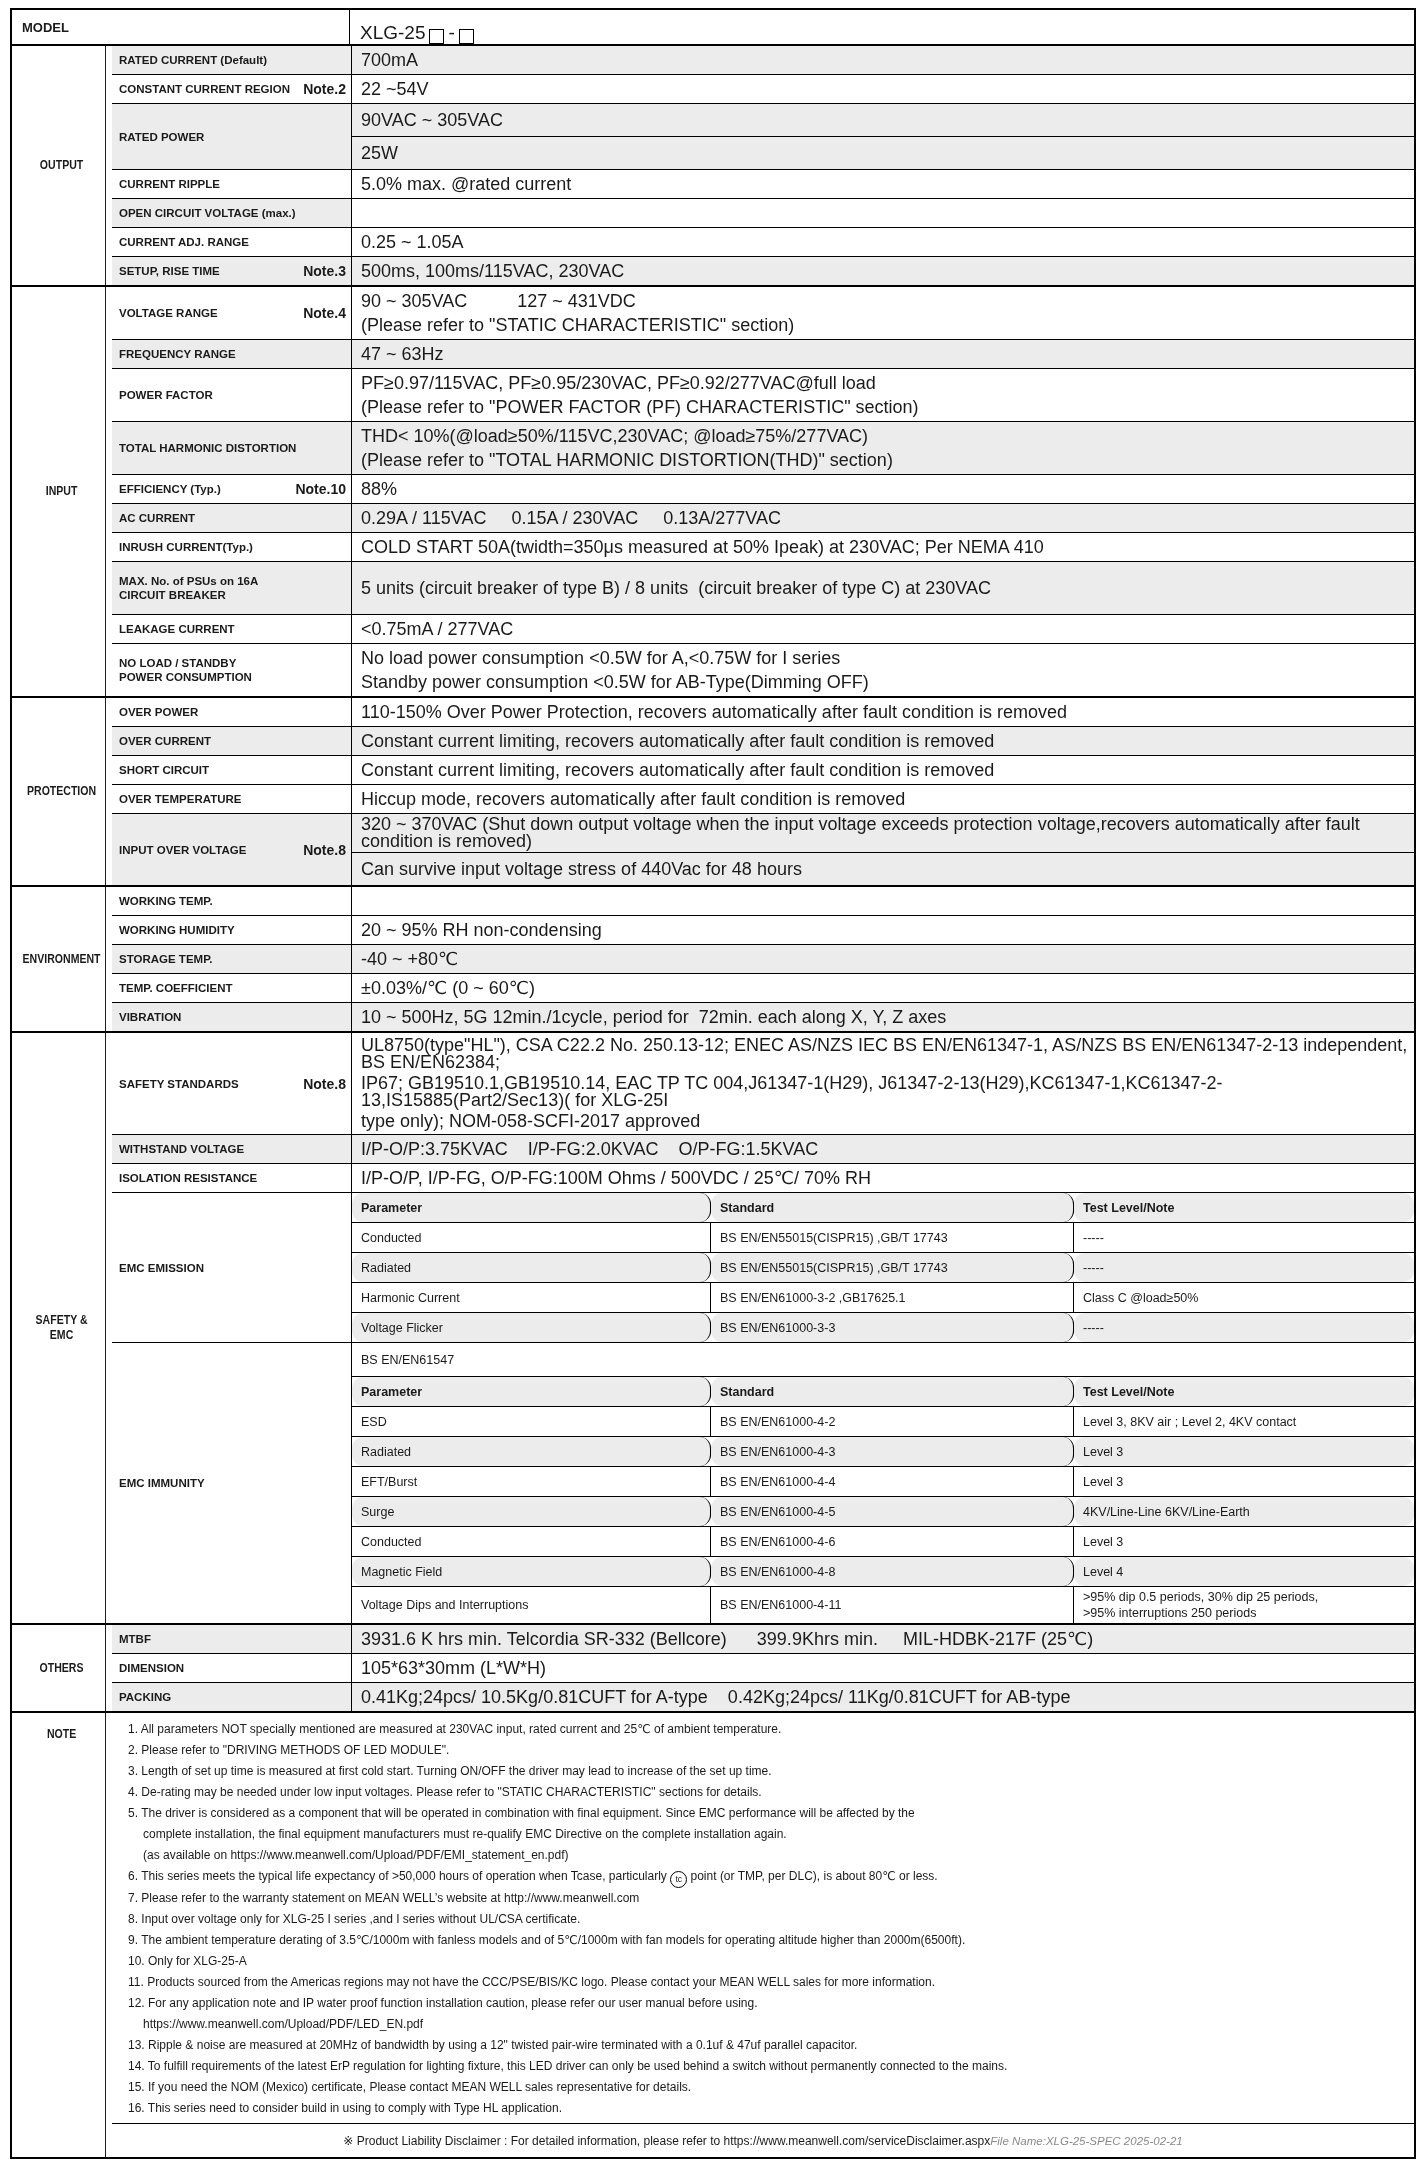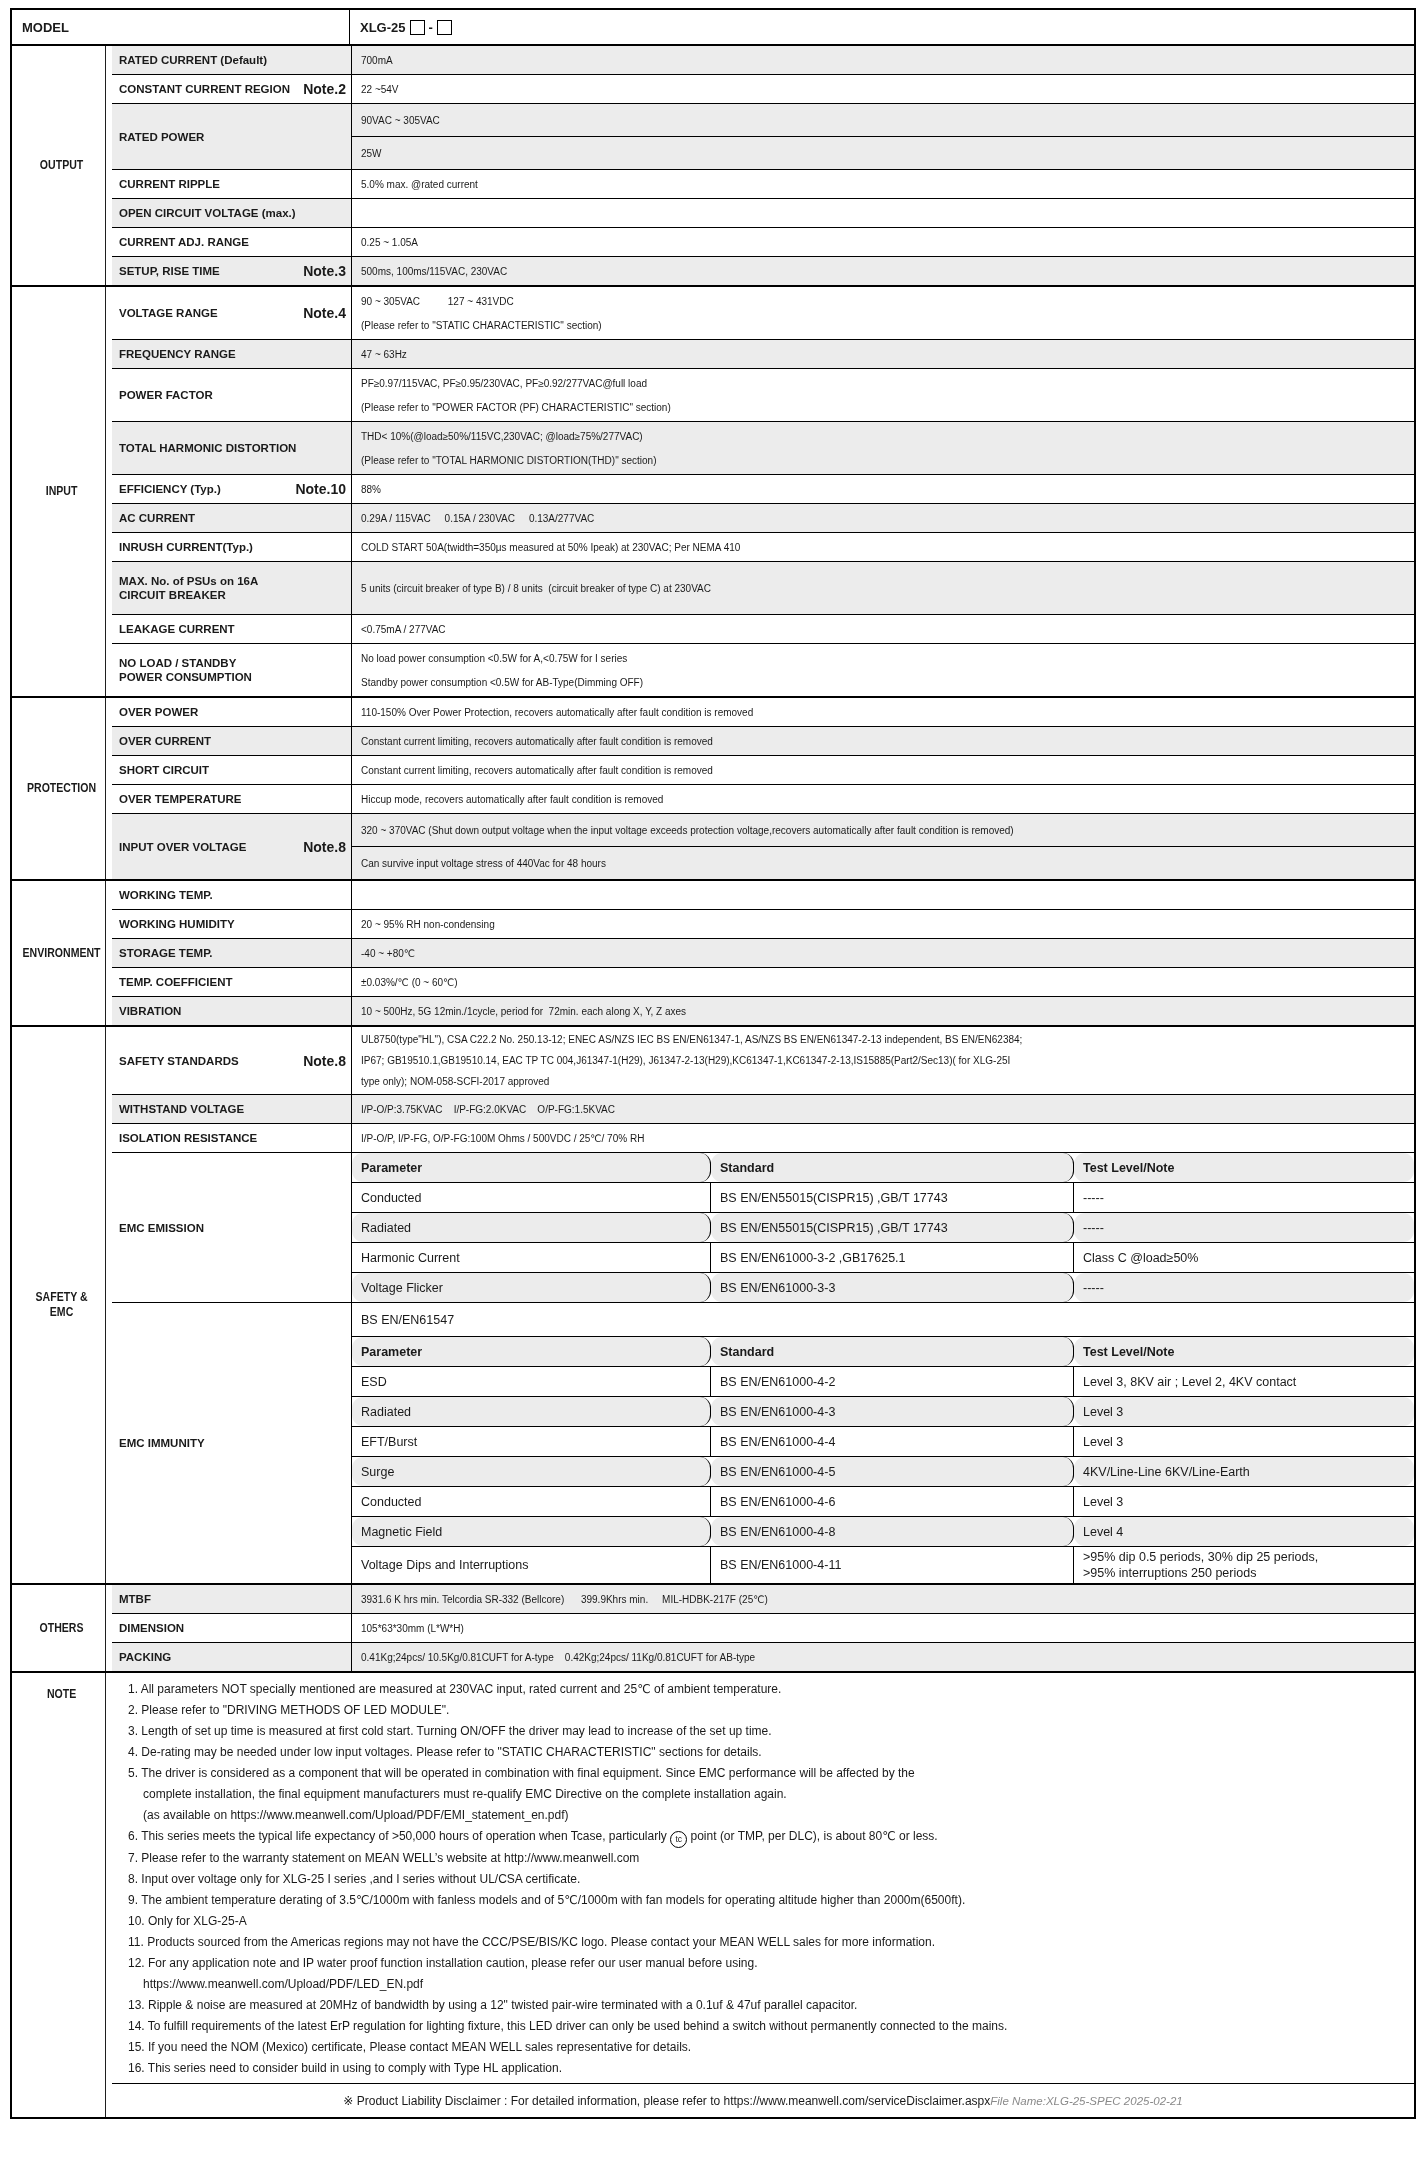--- a/index.html
+++ b/index.html
@@ -2,36 +2,36 @@
 <html><head>
 <meta charset="utf-8">
 <style>
   html,body{margin:0;padding:0;background:#fff;}
   body{width:1427px;height:2164px;position:relative;overflow:hidden;
        font-family:"Liberation Sans","DejaVu Sans",sans-serif;color:#1a1a1a;}
   .spec{position:absolute;left:10px;top:8px;width:1402px;border:2px solid #000;background:#fff;}
   .model-row{display:flex;min-height:34px;}
   .model-lbl{flex:0 0 327px;border-right:1px solid #000;display:flex;align-items:center;
              padding-left:10px;font-weight:bold;font-size:13px;}
-  .model-val{flex:1;display:flex;align-items:center;padding-left:10px;font-weight:bold;font-size:13px;}
+  .model-val{flex:1;display:flex;align-items:flex-end;padding-left:10px;font-weight:normal;font-size:19px;}
   .mbox{display:inline-block;width:13px;height:13px;border:1.5px solid #000;margin:0 4px;}
   .section{display:flex;border-top:2px solid #000;}
   .sec-name{flex:0 0 99px;border-right:1px solid #000;display:flex;align-items:center;justify-content:center;
             font-weight:bold;font-size:12px;text-align:center;white-space:pre-line;line-height:15px;}
   .sec-name.top{align-items:flex-start;padding-top:14px;}
   .sec-rows{flex:1;display:flex;flex-direction:column;min-width:0;}
   .r{display:flex;min-height:28px;}
   .r + .r{border-top:1px solid #000;}
   .r.shade .lbl, .r.shade .val, .r.shade .sub{background:#ececec;}
   .lbl{flex:0 0 227px;border-right:1px solid #000;display:flex;align-items:center;justify-content:space-between;
        padding:2px 5px 2px 7px;font-weight:bold;font-size:11.5px;line-height:14px;}
   .lbl .fit{white-space:pre-line;}
   .note{font-weight:bold;font-size:14px;margin-left:4px;white-space:nowrap;}
   .val{flex:1;min-width:0;display:flex;flex-direction:column;justify-content:center;
-       padding:2px 6px 2px 9px;font-size:10px;line-height:17px;white-space:pre-wrap;}
+       padding:2px 6px 2px 9px;font-size:18px;line-height:17px;white-space:pre-wrap;}
   .val.stack{padding:0;justify-content:stretch;}
   .sub{min-height:28px;display:flex;align-items:center;padding:2px 6px 2px 9px;}
   .sub + .sub{border-top:1px solid #000;}
   .vline{padding:3.5px 0;}
   .vline3{padding:2px 0;}
   
   .tblwrap{flex:1;min-width:0;display:flex;flex-direction:column;}
   .pre-row{min-height:29px;display:flex;align-items:center;padding:2px 9px;font-size:12.5px;
            border-bottom:1px solid #000;background:#fff;}
   .ntr{display:flex;min-height:29px;}

